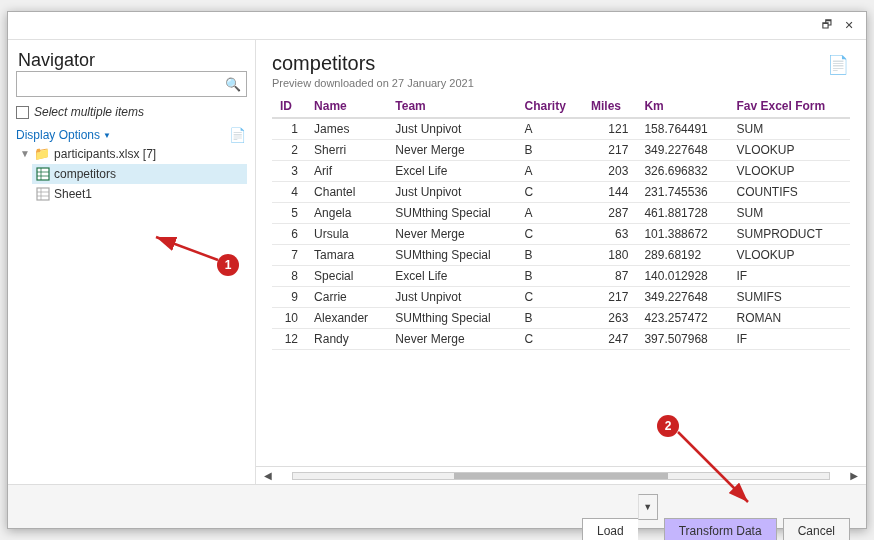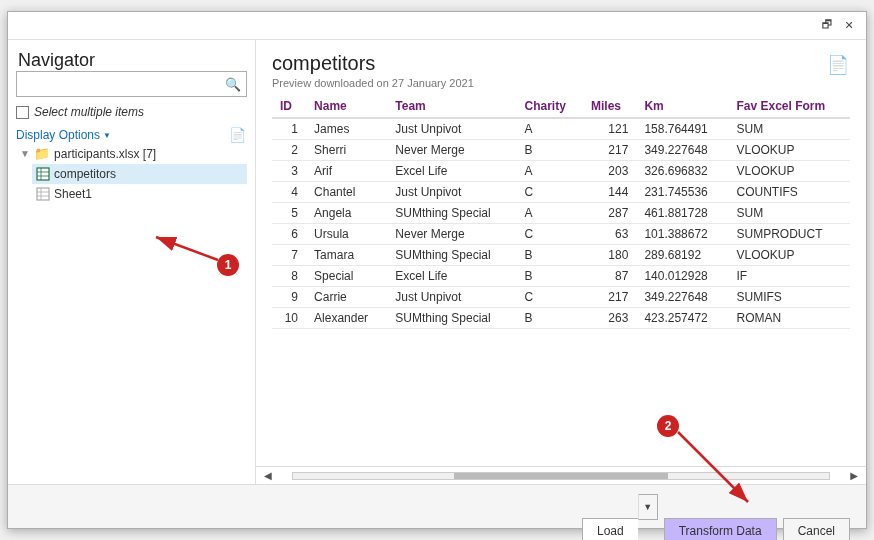--- a/index.html
+++ b/index.html
@@ -477,20 +477,29 @@
               </tr>
               <tr>
                 <td class="num">10</td>
                 <td>Alexander</td>
                 <td>SUMthing Special</td>
                 <td>B</td>
                 <td class="num">263</td>
                 <td>423.257472</td>
                 <td>ROMAN</td>
               </tr>
+              <tr>
+                <td class="num">12</td>
+                <td>Randy</td>
+                <td>Never Merge</td>
+                <td>C</td>
+                <td class="num">247</td>
+                <td>397.507968</td>
+                <td>IF</td>
+              </tr>
             </tbody>
         </table>
       </div>
 
       <div class="scrollbar-row">
         <span class="scroll-arrow">◀</span>
         <div class="hscroll-track">
           <div class="hscroll-thumb"></div>
         </div>
         <span class="scroll-arrow">▶</span>

